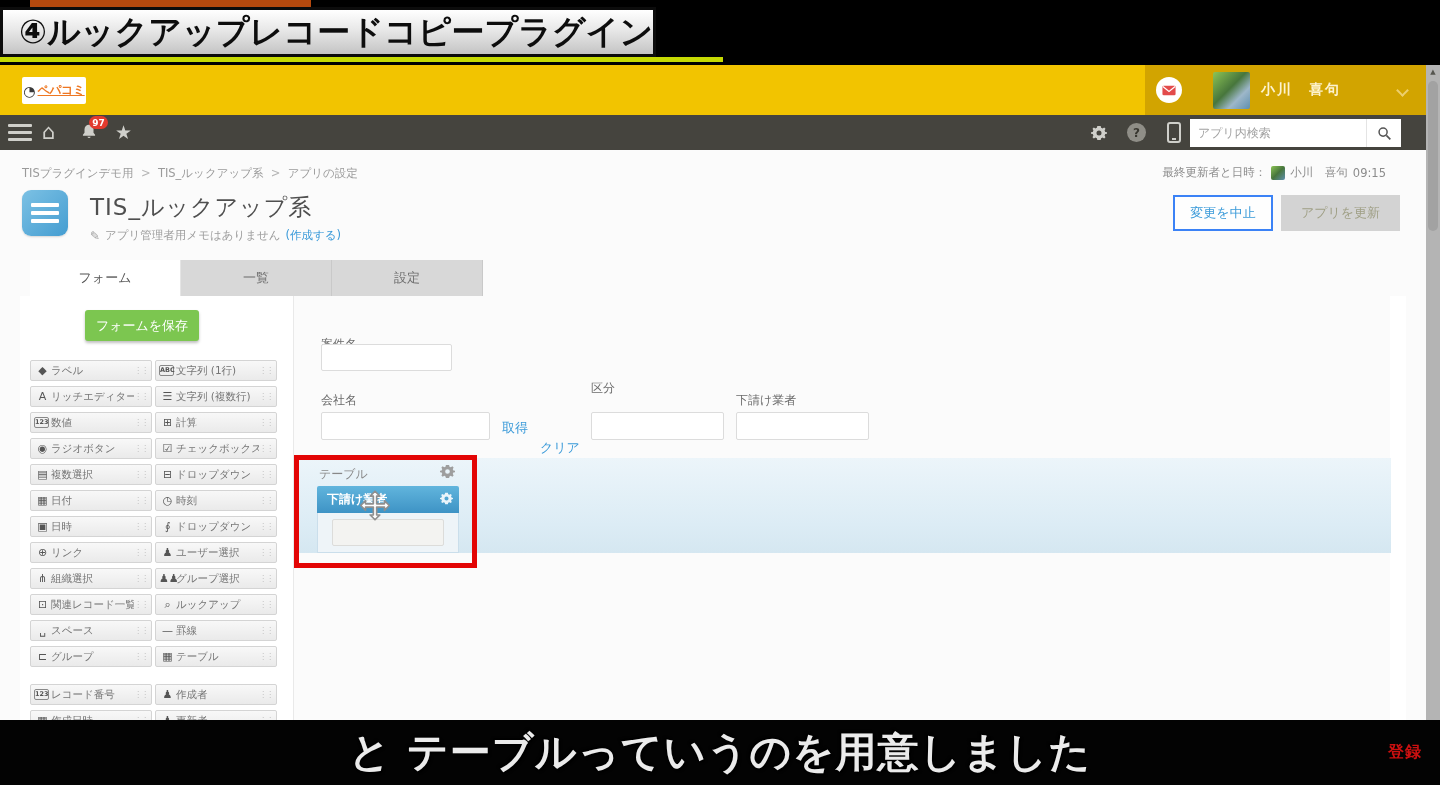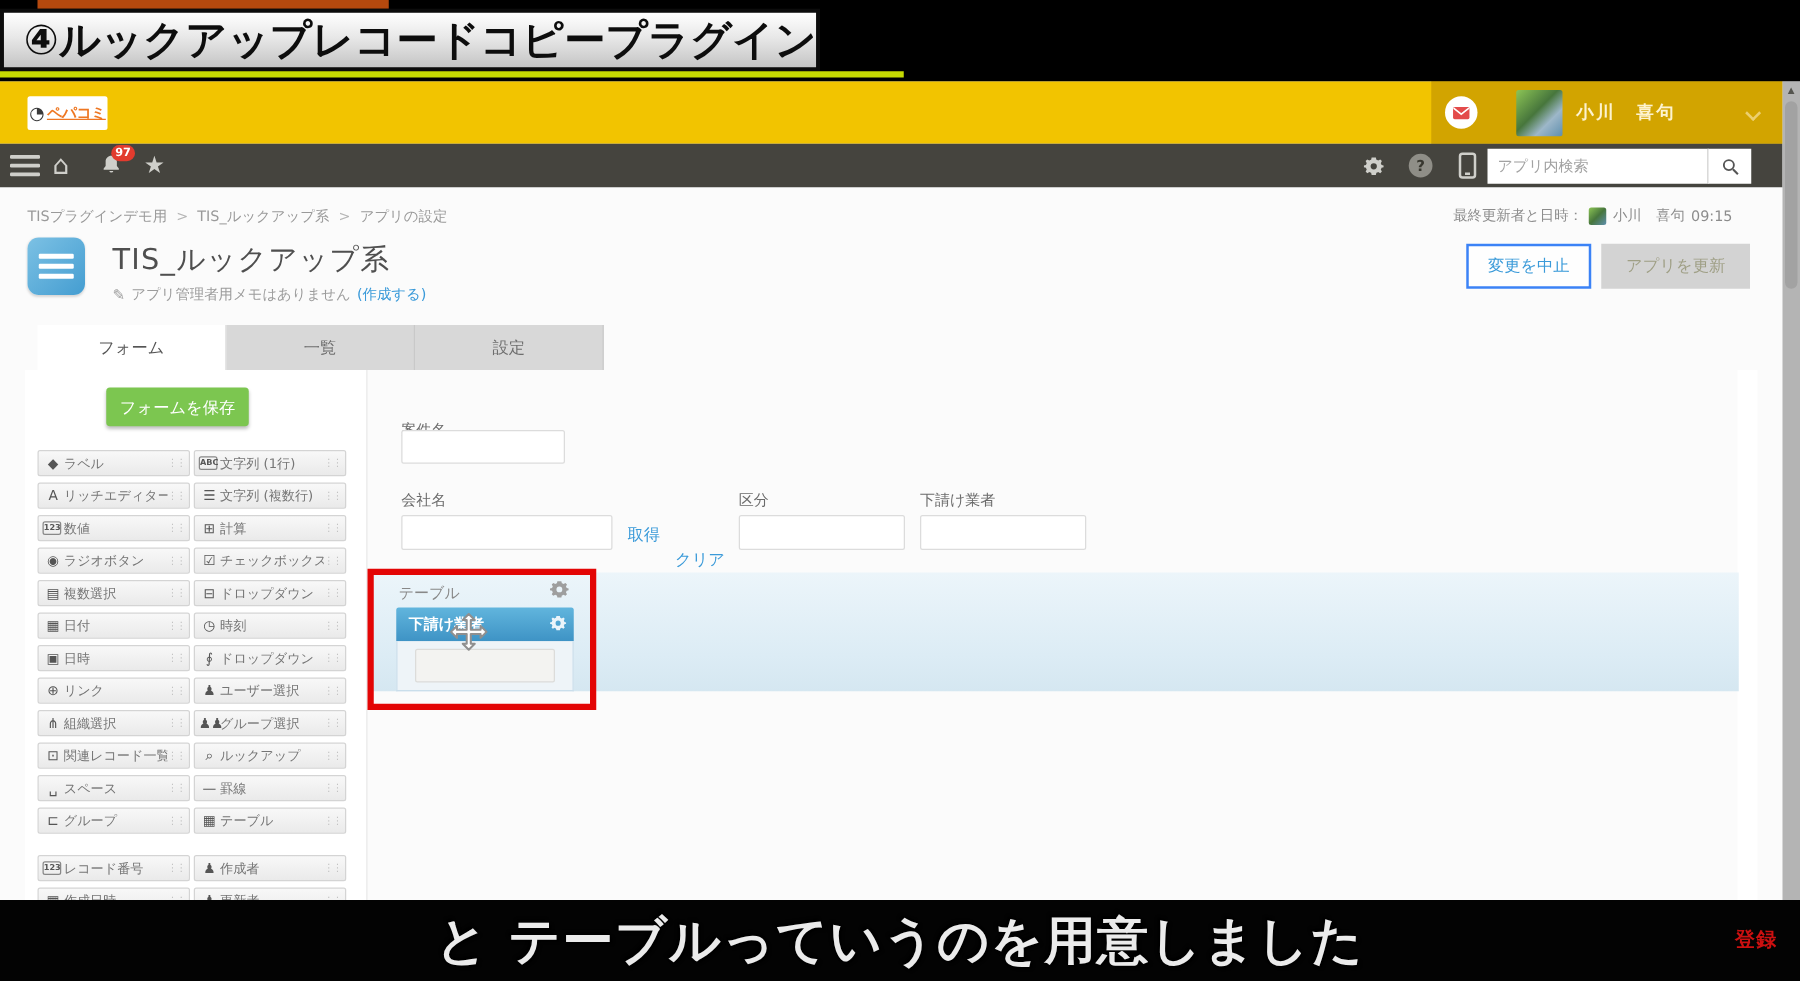--- a/index.html
+++ b/index.html
@@ -420,21 +420,21 @@
 
     <div class="canvas">
       <span class="f-label" style="left:27px; top:40px;text-align:center;">案件名</span>
       <div class="f-input" style="left:27px; top:48px; width:131px; height:27px;"></div>
 
       <span class="f-label" style="left:27px; top:96px;">会社名</span>
       <div class="f-input" style="left:27px; top:116px; width:169px; height:28px;"></div>
       <span class="lookup-link" style="left:208px; top:123px;">取得</span>
       <span class="lookup-link" style="left:246px; top:123px;margin-top:20px;">クリア</span>
 
-      <span class="f-label" style="left:297px; top:96px;">区分</span>
+      <span class="f-label" style="left:297px; top:84px;">区分</span>
       <div class="f-input" style="left:297px; top:116px; width:133px; height:28px;"></div>
 
       <span class="f-label" style="left:442px; top:96px;">下請け業者</span>
       <div class="f-input" style="left:442px; top:116px; width:133px; height:28px;"></div>
 
       <div class="blue-band"></div>
       <span class="tbl-label">テーブル</span>
       <div class="tbl-gear">
         <svg width="15" height="15" viewBox="0 0 16 16">
           <path fill="#9e9e9e" fill-rule="evenodd" d="M9.7 1H6.3l-.4 1.8c-.5.1-1 .3-1.4.6l-1.7-.9L1.5 3.8l.9 1.7c-.3.4-.5.9-.6 1.4L0 7.3v1.4l1.8.4c.1.5.3 1 .6 1.4l-.9 1.7 1.3 1.3 1.7-.9c.4.3.9.5 1.4.6l.4 1.8h3.4l.4-1.8c.5-.1 1-.3 1.4-.6l1.7.9 1.3-1.3-.9-1.7c.3-.4.5-.9.6-1.4l1.8-.4V7.3l-1.8-.4c-.1-.5-.3-1-.6-1.4l.9-1.7-1.3-1.3-1.7.9c-.4-.3-.9-.5-1.4-.6L9.7 1zM8 5.5a2.5 2.5 0 1 1 0 5 2.5 2.5 0 0 1 0-5z"></path>

